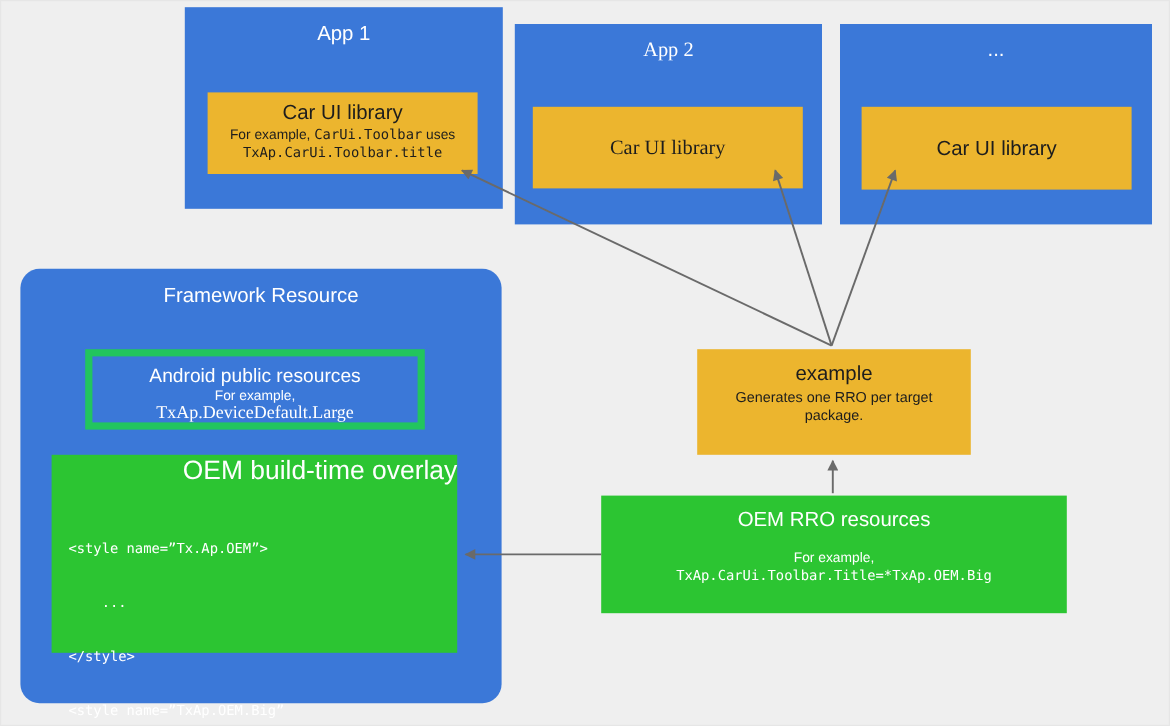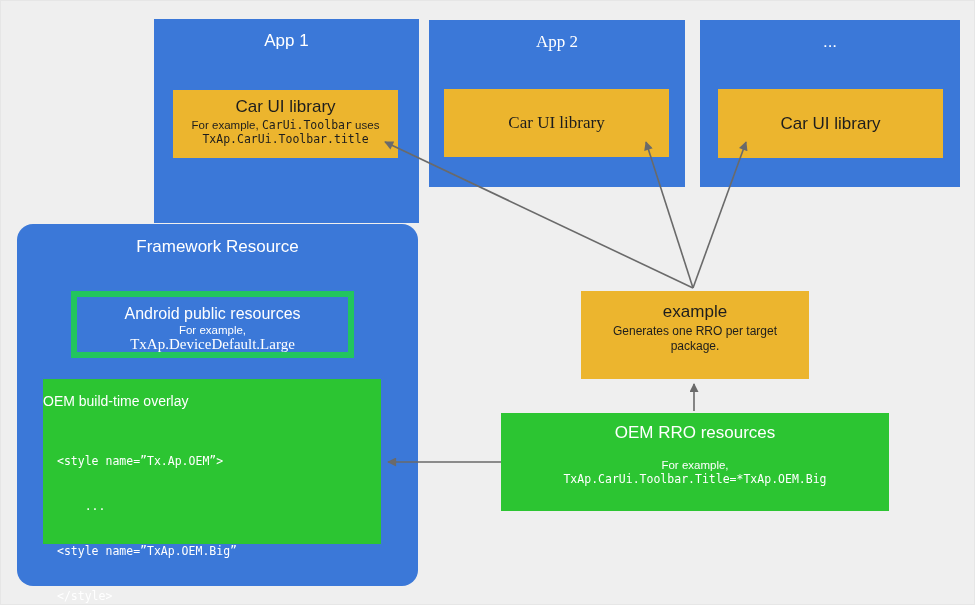--- a/index.html
+++ b/index.html
@@ -11,21 +11,21 @@
     box-sizing: border-box;
     background: var(--bg, #efefef);
     border: 1px solid var(--canvasBorder, #e6e6e6);
     overflow: hidden;
   }
 
   .abs { position: absolute; }
 
   
   .app-box { position:absolute; background: var(--blue, #3b78d8); }
-  #app1 { left:153px; top:18px;  width:265px; height:204px; }
+  #app1 { left:153px; top:5px;  width:265px; height:168px; }
   #app2 { left:428px; top:19px;  width:256px; height:167px;font-family:Liberation Serif, serif; }
   #app3 { left:699px; top:19px;  width:260px; height:167px; }
 
   .app-title {
     margin-top:12px; text-align:center;
     color:#fff; font-size:17px; line-height:20px;
   }
 
   .lib-box { position:absolute; background: var(--yellow, #ecb52e); color:#1d1d1d; }
   #app1 .lib-box { left:19px; top:71px; width:225px; height:68px; text-align:center; }
@@ -51,21 +51,21 @@
     text-align:center; color:#fff;
   }
   .pub-title { margin-top:7px; font-size:16px; line-height:19px; }
   .example-label { font-size:11.5px; line-height:14px; }
   .example-code  { font-size:15px; line-height:15px;font-family:Liberation Serif, serif; }
 
   #overlay {
     position:absolute; left:26px; top:155px; width:338px; height:165px;
     background: var(--green, #2cc532); color:#fff;
   }
-  .overlay-title { margin-top:14px; text-align:left; font-size:14px; }
+  .overlay-title { margin-top:0; text-align:right; font-size:22px; }
   .code-block {
     margin:15px 0 0 14px;
     font-family:"DejaVu Sans Mono","Liberation Mono",monospace;
     font-size:11.5px; line-height:15px;
     white-space:pre;
   }
 
   
   #makefile {
     left:580px; top:290px; width:228px; height:88px;
@@ -123,22 +123,22 @@
       <div class="pub-title">Android public resources</div>
       <div class="example-label">For example,</div>
       <div class="example-code mono">TxAp.DeviceDefault.Large</div>
     </div>
 
     <div id="overlay">
       <div class="overlay-title">OEM build-time overlay</div>
       <div class="code-block">
         <div>&lt;style name=”Tx.Ap.OEM”&gt;</div>
         <div>    ...</div>
+        <div>&lt;/style&gt;</div>
         <div>&lt;style name=”TxAp.OEM.Big”</div>
-        <div>&lt;/style&gt;</div>
         
         
         
       </div>
     </div>
   </div>
 
   <div class="abs" id="makefile">
     <div class="mk-title">example</div>
     <div class="mk-desc">Generates one RRO per target package.</div>

